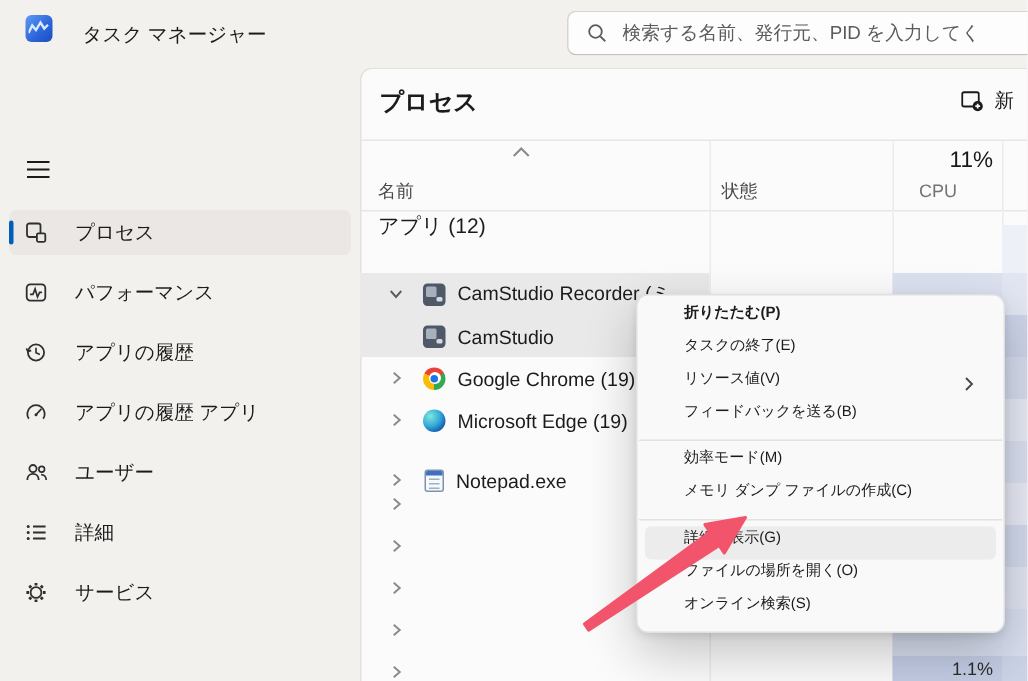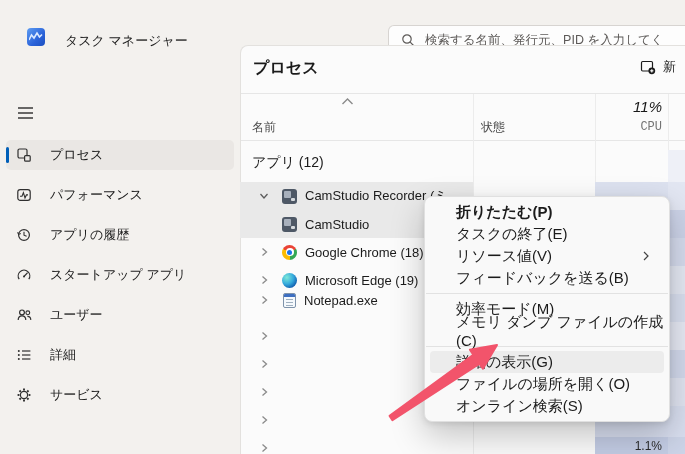--- a/index.html
+++ b/index.html
@@ -1,21 +1,21 @@
 <!DOCTYPE html>
 <html><head>
 <meta charset="utf-8">
 <style>
   * { margin:0; padding:0; box-sizing:border-box; }
   html,body { width:685px; height:454px; overflow:hidden; }
   body { font-family:"Liberation Sans","DejaVu Sans",sans-serif; background:#f3f1ee; position:relative; color:#1b1b1b; }
   .abs { position:absolute; }
 
   
-  .titlebar { left:10px; top:0; width:566px; height:45px;margin-top:18px; }
+  .titlebar { left:0; top:0; width:566px; height:45px; }
   .app-icon { left:17px; top:10px; width:18px; height:18px; border-radius:4px;
               background:linear-gradient(135deg,#5e9df2 0%,#2b63d9 60%,#1b4fc0 100%); }
   .app-icon svg { position:absolute; left:2px; top:3px; }
   .win-title { left:55px; top:14px; font-size:13px; }
   .searchbox { left:378px; top:7px; width:322px; height:30px; background:#fdfdfd;
                border:1px solid #d7d4d1; border-bottom-color:#c5c2bf; border-radius:6px;
                display:flex; align-items:center; padding-left:12px; }
   .searchbox .ph { color:#5d5a58; font-size:12.5px; margin-left:10px; white-space:nowrap; overflow:hidden; }
 
   
@@ -28,23 +28,23 @@
   .nav-label { margin-left:18px; font-size:13px; white-space:nowrap; }
 
   
   .main { left:240px; top:45px; width:445px; height:409px; background:#fbfbfb;
           border-top:1px solid #e3e1de; border-left:1px solid #e3e1de; border-top-left-radius:8px; }
   .page-title { left:253px; top:58px; font-size:16px; font-weight:700; }
   .newtask { left:640px; top:58px; display:flex; align-items:center; gap:7px; font-size:13px; }
   .hline { background:#e6e6e6; height:1px; }
   .vline { background:#ececec; width:1px; }
   .colhead { font-size:12px; color:#4a4a4a; }
-  .cpu-big { font-size:15px; color:#191919; text-align:right;font-style:italic; }
+  .cpu-big { font-size:15px; color:#191919; text-align:right; }
   .cpu-sub { font-size:12px; color:#737373; text-align:right; }
-  .group-header { left:252px; top:154px; font-size:14px; }
+  .group-header { left:252px; top:142px; font-size:14px; }
 
   .trow { left:240px; width:233px; height:28px; display:flex; align-items:center; }
   .trow.sel { background:#e9e9e9; }
   .chev { width:12px; height:12px; margin-left:18px; flex:0 0 12px; }
   .rowicon { width:15px; height:15px; margin-left:12px; flex:0 0 15px; position:relative; }
   .rowlabel { margin-left:8px; font-size:13px; white-space:nowrap; }
   .indent { margin-left:42px; }
 
   .heatcell { width:73px; left:595px; }
   .stripcell { width:17px; left:668px; }
@@ -62,22 +62,22 @@
   .edge { width:15px; height:15px; border-radius:50%;
           background:radial-gradient(circle at 32% 30%,#7de8d8 0%,#35aadc 45%,#0e56aa 80%,#0a3f86 100%); }
   .notepad { width:13px; height:15px; margin-left:13px; background:#f5f9fd; border:1px solid #7e93ab; border-radius:2px; position:relative; flex:0 0 13px; }
   .notepad i { position:absolute; left:0; top:0; width:100%; height:3px; background:#3e6fc1; border-radius:1px 1px 0 0; }
   .notepad u { position:absolute; left:2px; width:7px; height:1px; background:#9fb0c0; }
 
   
   .menu { left:424px; top:196px; width:246px; background:#f9f9f9; border:1px solid #e0e0e0;
           border-radius:8px; box-shadow:0 14px 34px rgba(0,0,0,.22), 0 2px 6px rgba(0,0,0,.10);
           padding:4px 0; z-index:40; }
-  .mi { height:22px; margin:0 5px; padding-left:26px; display:flex; align-items:center;
-        font-size:15px; border-radius:4px; position:relative; }
+  .mi { height:22px; margin:0 5px; padding-left:26px; display:flex; 
+        font-size:10px; border-radius:4px; position:relative; }
   .mi.bold { font-weight:700; }
   .mi.hl { background:#ececec; }
   .mi .sub { position:absolute; right:14px; top:5px; }
   .msep { height:1px; background:#e2e2e2; margin:4px 1px; }
 
   .arrow-svg { left:378px; top:334px; z-index:50; }
 </style>
 </head>
 <body>
 
@@ -133,21 +133,21 @@
     </svg>
     <span class="nav-label">アプリの履歴</span>
   </div>
 
   <div class="abs nav-item" style="top:215px">
     <svg class="nav-icon" viewBox="0 0 16 16">
       <path d="M3.2,12.2 A5.8,5.8 0 1 1 12.8,12.2" fill="none" stroke="#2f2f2f" stroke-width="1.2"></path>
       <line x1="8" y1="9.5" x2="11.6" y2="5.6" stroke="#2f2f2f" stroke-width="1.2"></line>
       <circle cx="8" cy="9.5" r="1" fill="#2f2f2f"></circle>
     </svg>
-    <span class="nav-label">スタートアップ アプリ</span>
+    <span class="nav-label">アプリの履歴 アプリ</span>
   </div>
 
   <div class="abs nav-item" style="top:255px">
     <svg class="nav-icon" viewBox="0 0 16 16">
       <circle cx="6" cy="5.4" r="2.4" fill="none" stroke="#2f2f2f" stroke-width="1.2"></circle>
       <path d="M2.2,13 c0-2.6,1.8-4.1,3.8-4.1 s3.8,1.5,3.8,4.1" fill="none" stroke="#2f2f2f" stroke-width="1.2"></path>
       <circle cx="11.8" cy="5.8" r="1.9" fill="none" stroke="#2f2f2f" stroke-width="1.1"></circle>
       <path d="M11.4,9.4 c2,0,3.4,1.6,3.4,3.6" fill="none" stroke="#2f2f2f" stroke-width="1.1"></path>
     </svg>
     <span class="nav-label">ユーザー</span>
@@ -205,21 +205,21 @@
 <div class="abs vline" style="left:473px; top:94px; height:360px;"></div>
 <div class="abs vline" style="left:595px; top:94px; height:360px;"></div>
 <div class="abs vline" style="left:668px; top:94px; height:360px;"></div>
 
 <svg class="abs" style="left:341px; top:97px;" width="13" height="9" viewBox="0 0 13 9">
   <polyline points="1.5,7 6.5,2 11.5,7" fill="none" stroke="#8a8a8a" stroke-width="1.4"></polyline>
 </svg>
 <div class="abs colhead" style="left:252px; top:119px;">名前</div>
 <div class="abs colhead" style="left:481px; top:119px;">状態</div>
 <div class="abs cpu-big" style="left:595px; top:98px; width:67px;">11%</div>
-<div class="abs cpu-sub" style="left:595px; top:120px; width:67px;font-family:Liberation Mono, monospace;">CPU</div>
+<div class="abs cpu-sub" style="left:571px; top:120px; width:67px;">CPU</div>
 
 <div class="abs heatcell" style="top:182px;height:28px;background:#dce1ef"></div>
 <div class="abs heatcell" style="top:210px;height:28px;background:#cbd3e9"></div>
 <div class="abs heatcell" style="top:238px;height:28px;background:#d6dcee"></div>
 <div class="abs heatcell" style="top:266px;height:28px;background:#e1e5f2"></div>
 <div class="abs heatcell" style="top:294px;height:28px;background:#d8deee"></div>
 <div class="abs heatcell" style="top:322px;height:28px;background:#e3e7f3"></div>
 <div class="abs heatcell" style="top:350px;height:28px;background:#d1d9eb"></div>
 <div class="abs heatcell" style="top:378px;height:28px;background:#dfe4f1"></div>
 <div class="abs heatcell" style="top:406px;height:31px;background:#d7ddee"></div>
@@ -260,32 +260,32 @@
 </div>
 
 <div class="abs trow" style="top:238px">
   <svg class="chev" viewBox="0 0 12 12">
       <polyline points="4.5,2.5 8.5,6 4.5,9.5" fill="none" stroke="#8a8a8a" stroke-width="1.3"></polyline>
     </svg>
   <span class="rowicon chrome">
       <i></i>
       <u></u>
     </span>
-  <span class="rowlabel">Google Chrome (18)</span>
+  <span class="rowlabel">Google Chrome (19)</span>
 </div>
 
 <div class="abs trow" style="top:266px">
   <svg class="chev" viewBox="0 0 12 12">
       <polyline points="4.5,2.5 8.5,6 4.5,9.5" fill="none" stroke="#8a8a8a" stroke-width="1.3"></polyline>
     </svg>
   <span class="rowicon edge"></span>
   <span class="rowlabel">Microsoft Edge (19)</span>
 </div>
 
-<div class="abs trow" style="top:286px">
+<div class="abs trow" style="top:306px">
   <svg class="chev" viewBox="0 0 12 12">
       <polyline points="4.5,2.5 8.5,6 4.5,9.5" fill="none" stroke="#8a8a8a" stroke-width="1.3"></polyline>
     </svg>
   <span class="notepad">
       <i></i>
       <u style="top:5px"></u>
       <u style="top:8px"></u>
       <u style="top:11px"></u>
     </span>
   <span class="rowlabel">Notepad.exe</span>

